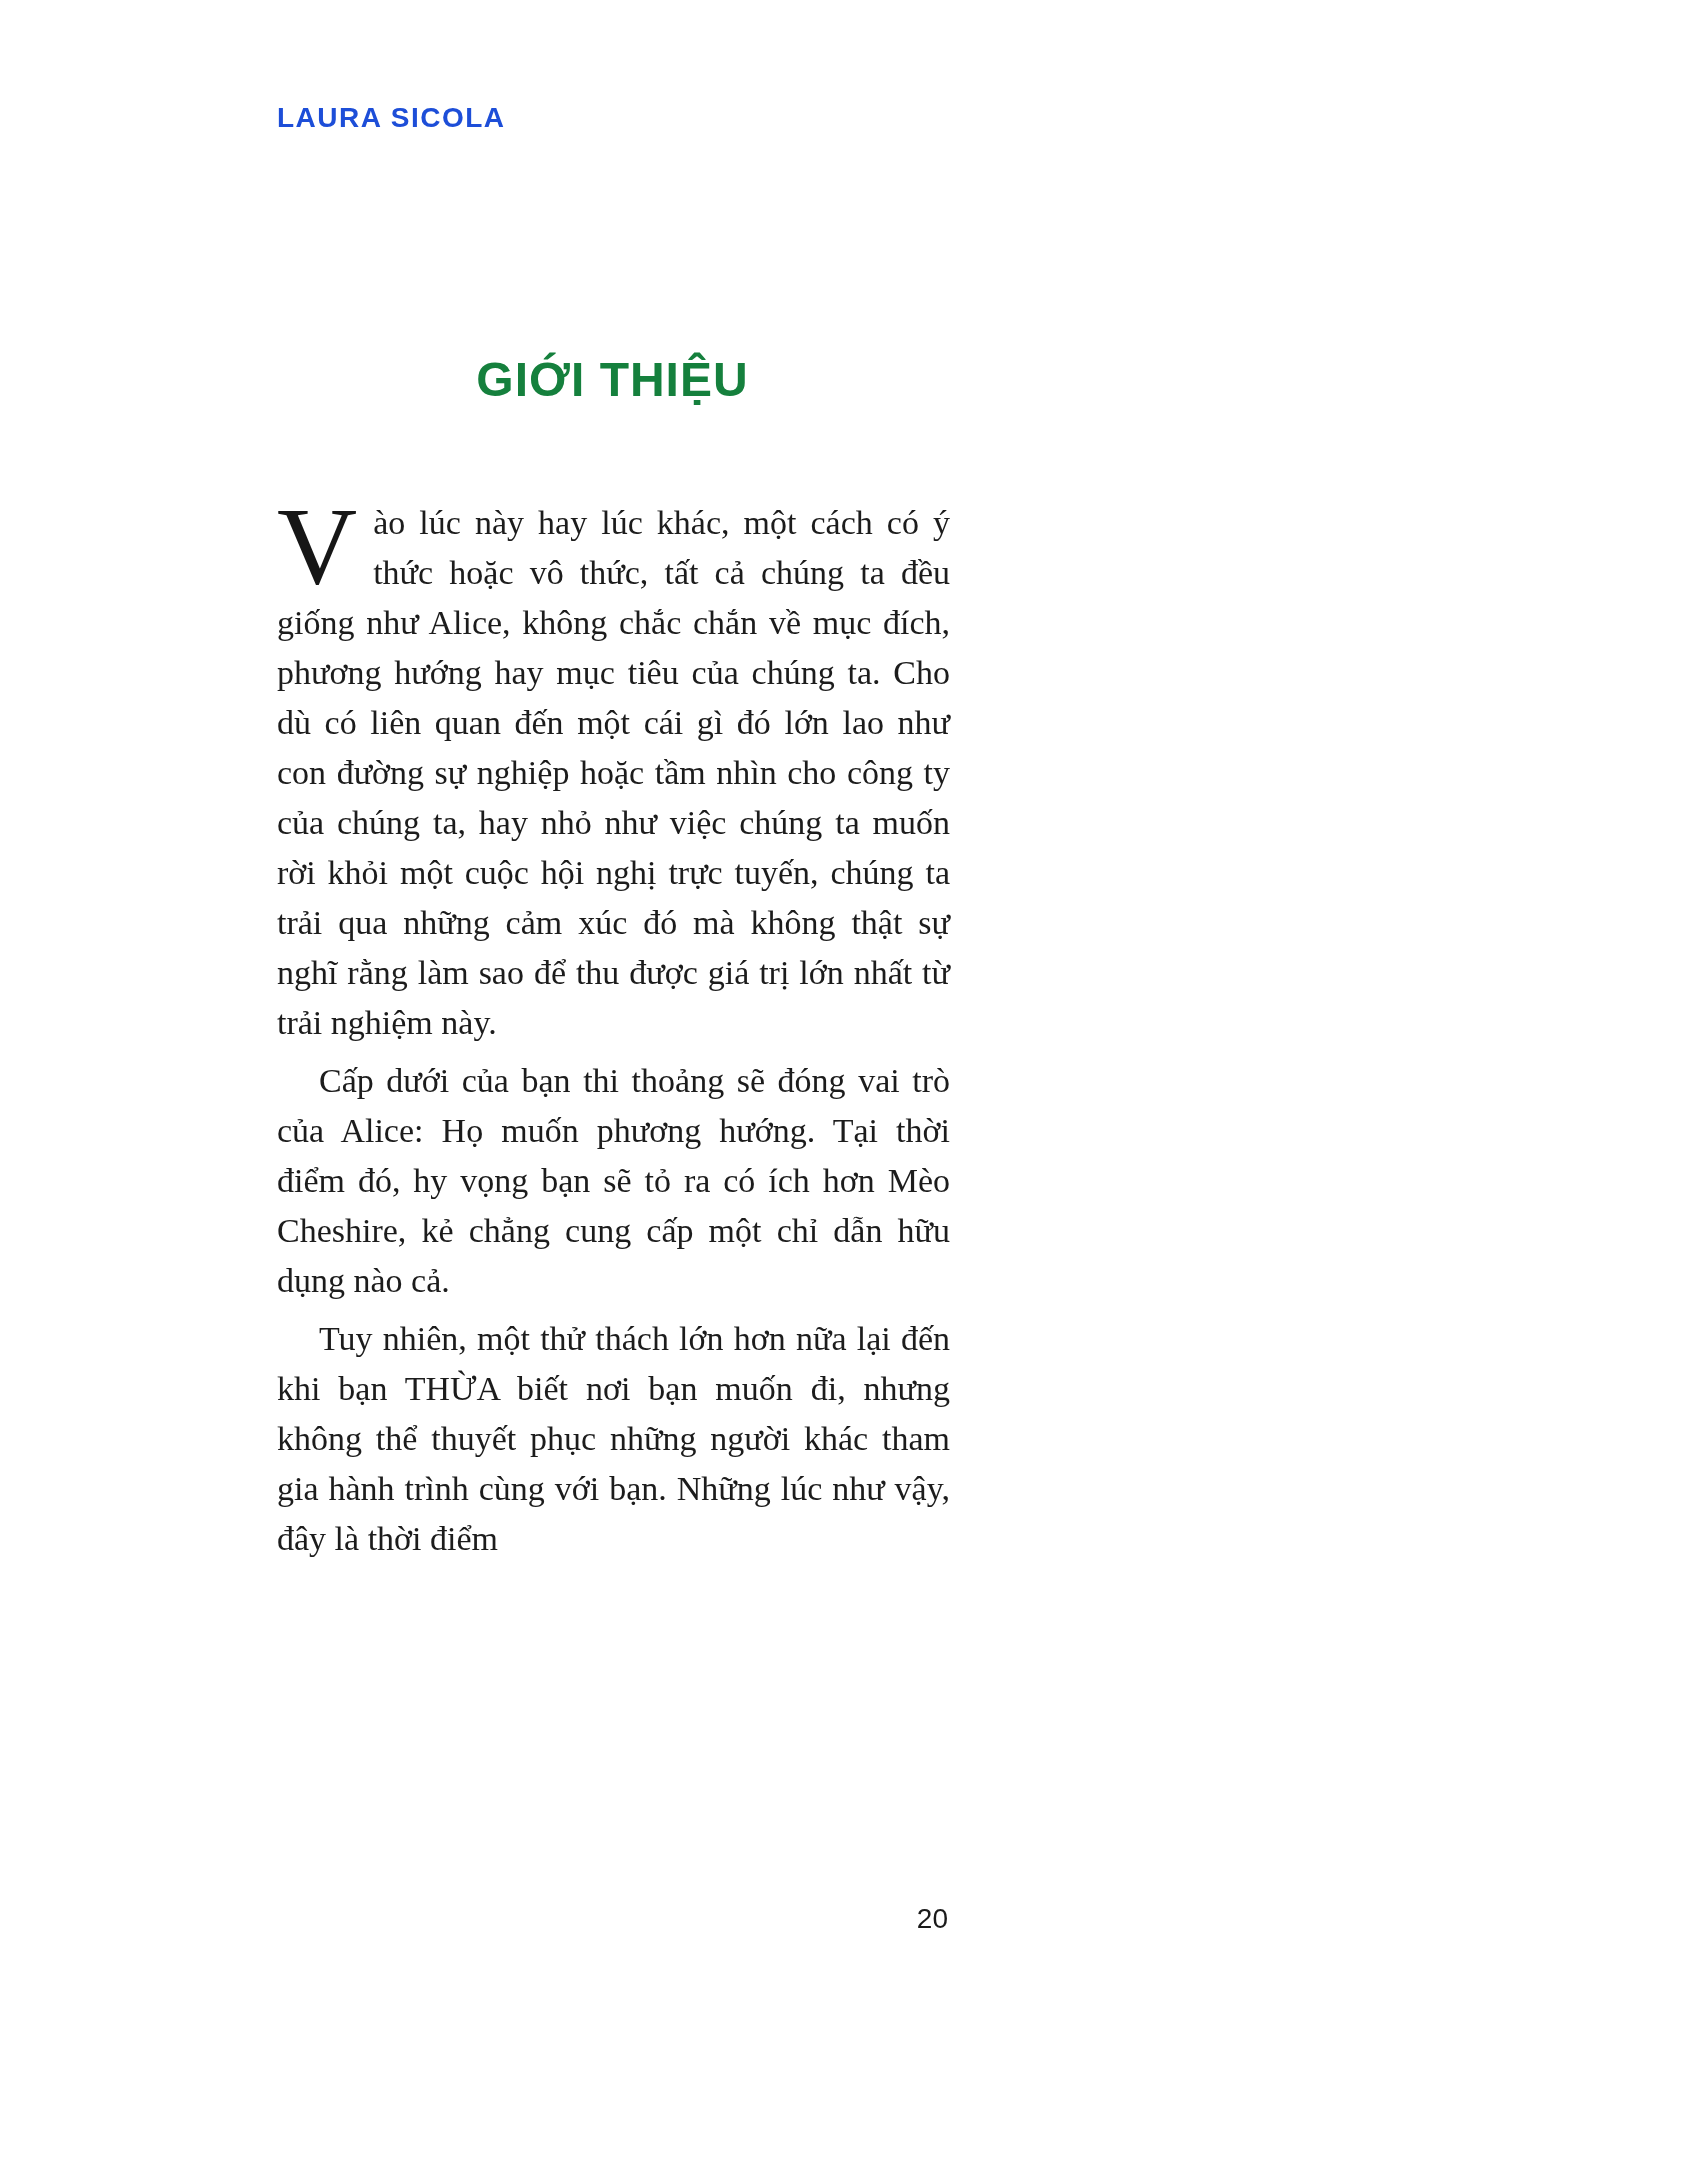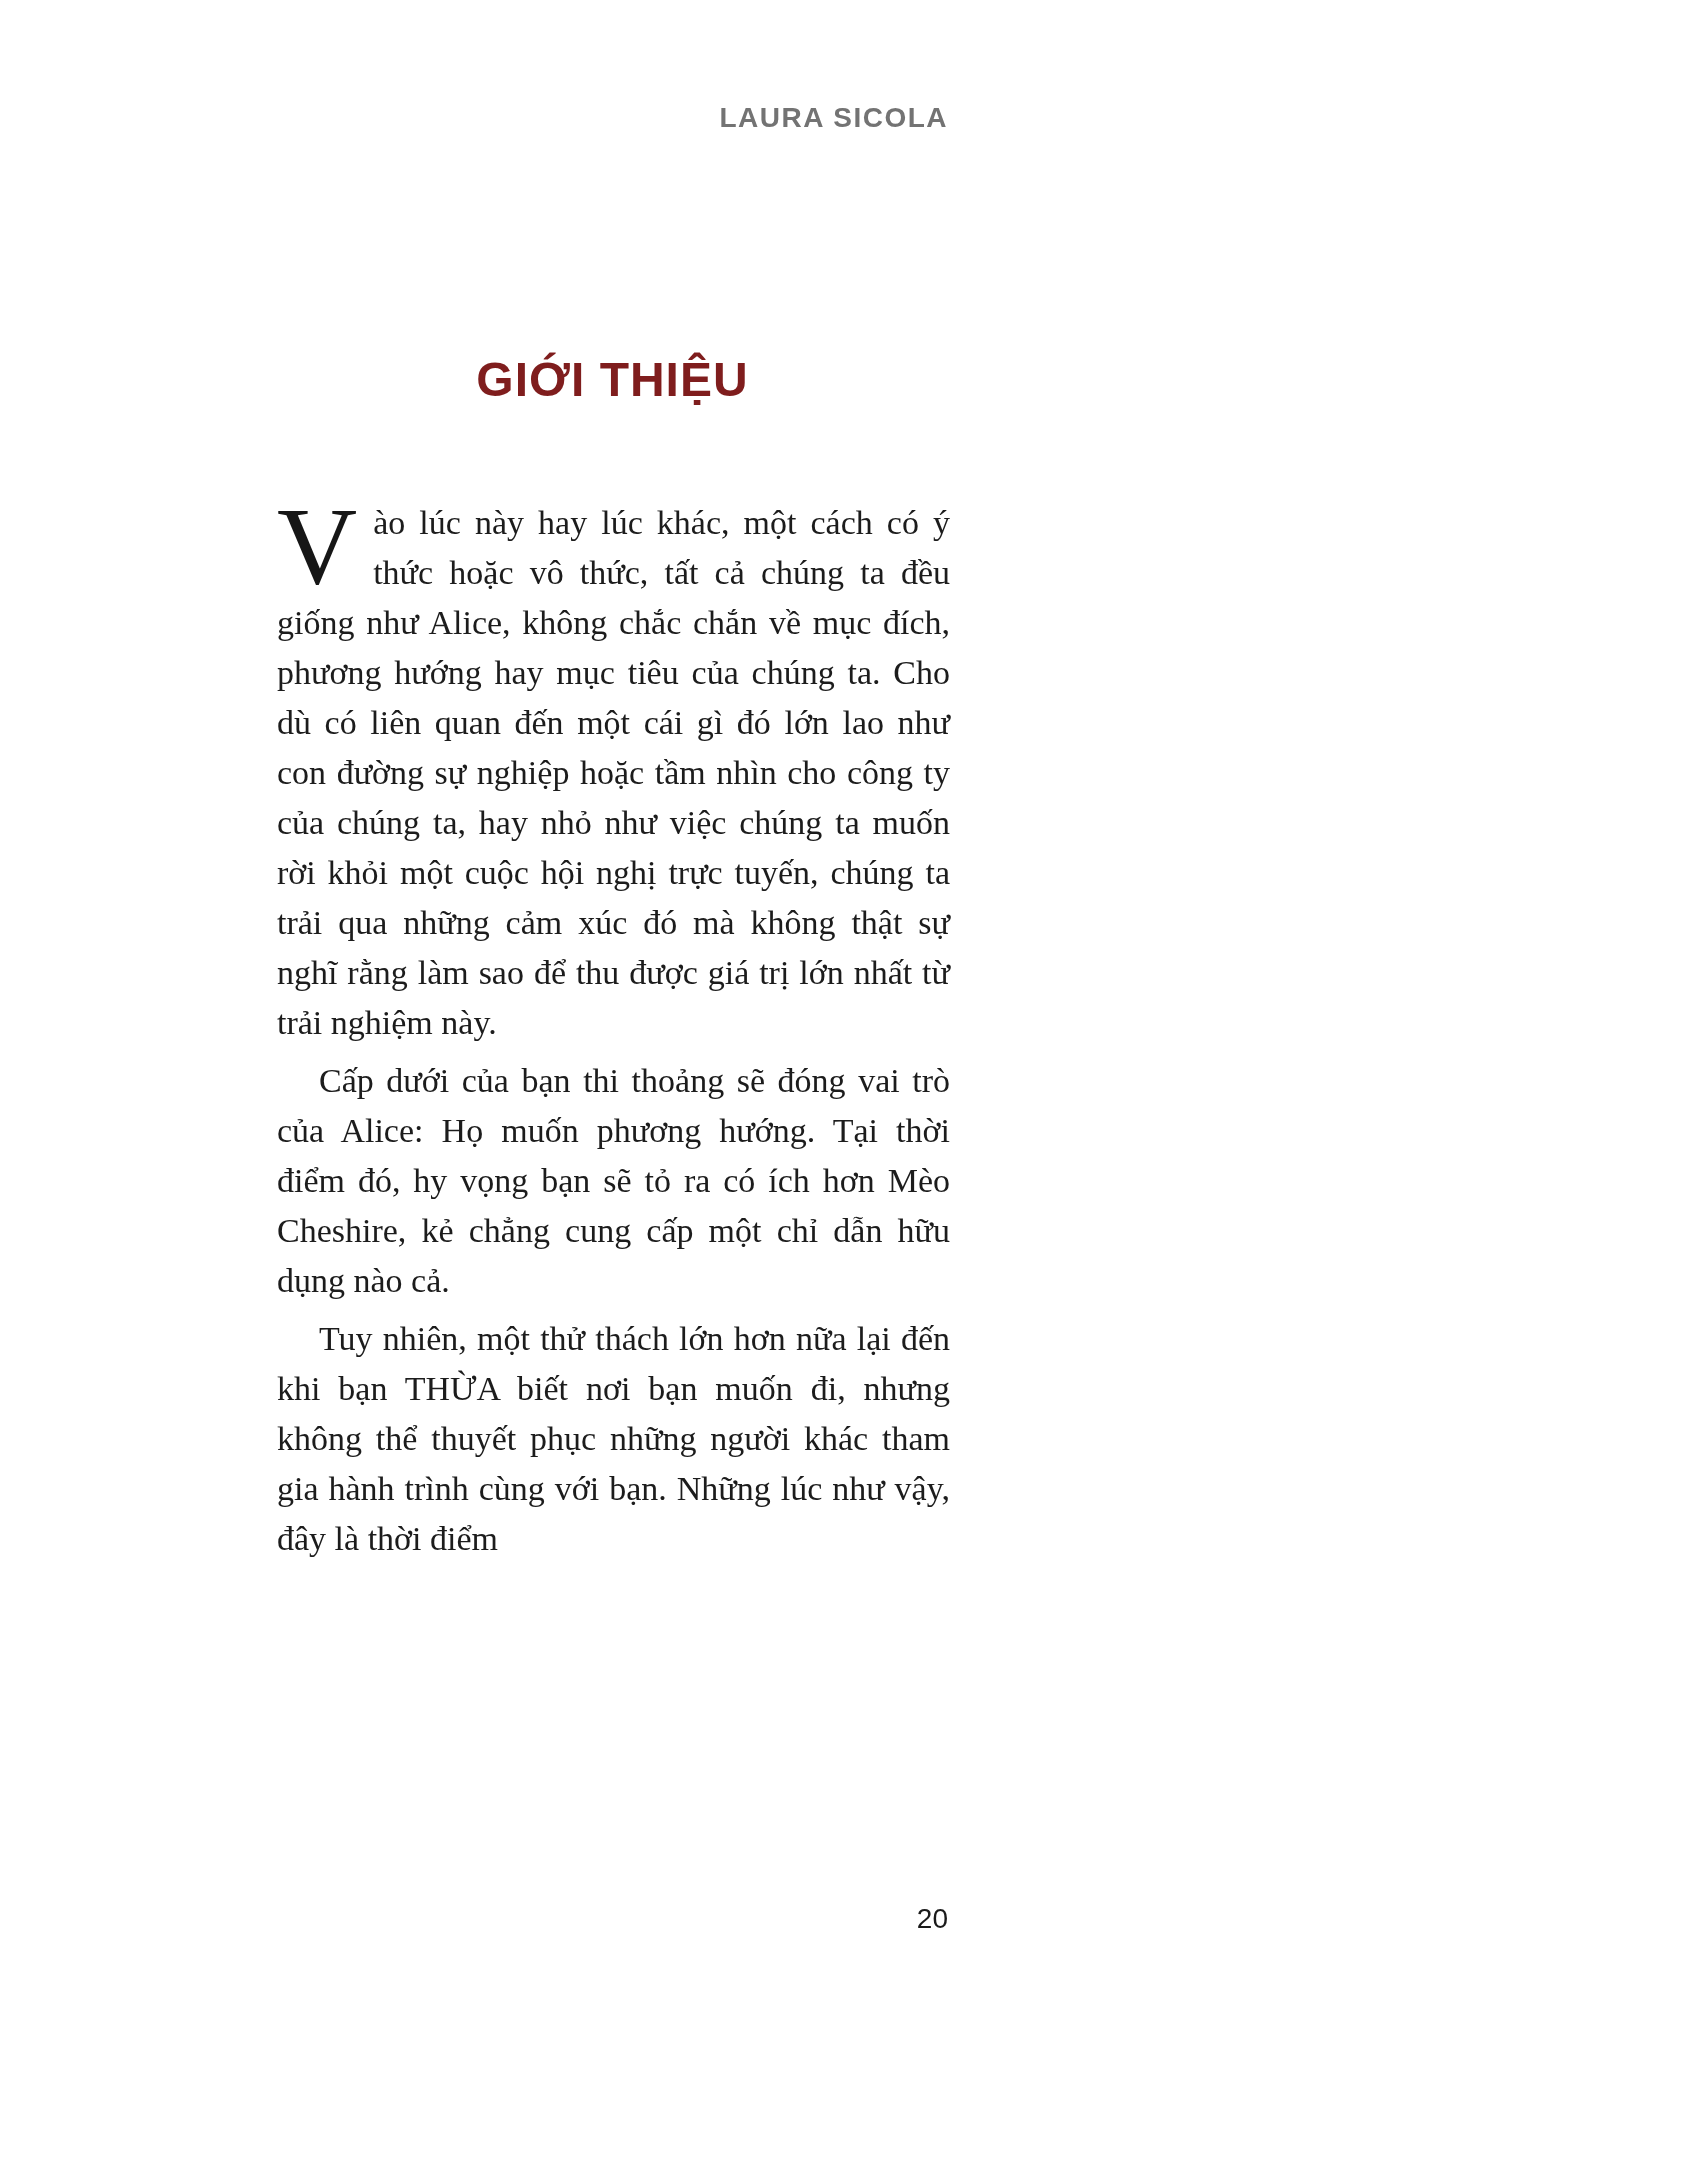--- a/index.html
+++ b/index.html
@@ -13,38 +13,38 @@
   .page {
     position: absolute;
     inset: 0;
     background: #ffffff;
   }
   .running-head {
     position: absolute;
     top: 102px;
     left: 277px;
     width: 671px;
-    text-align: right;
+    text-align: left;
     font-family: "Liberation Sans", sans-serif;
     font-weight: 700;
     font-size: 28px;
     letter-spacing: 1.5px;
-    color: #737373;
+    color: #1d4ed8;
   }
   .chapter-title {
     position: absolute;
     top: 352px;
     left: 277px;
     width: 671px;
     text-align: center;
     font-family: "Liberation Sans", sans-serif;
     font-weight: 700;
     font-size: 48px;
     letter-spacing: 1px;
-    color: #7f1d1d;
+    color: #15803d;
   }
   .body-text {
     position: absolute;
     top: 498px;
     left: 277px;
     width: 673px;
     font-size: 34px;
     line-height: 50px;
     text-align: justify;
     color: #1c1c1c;

